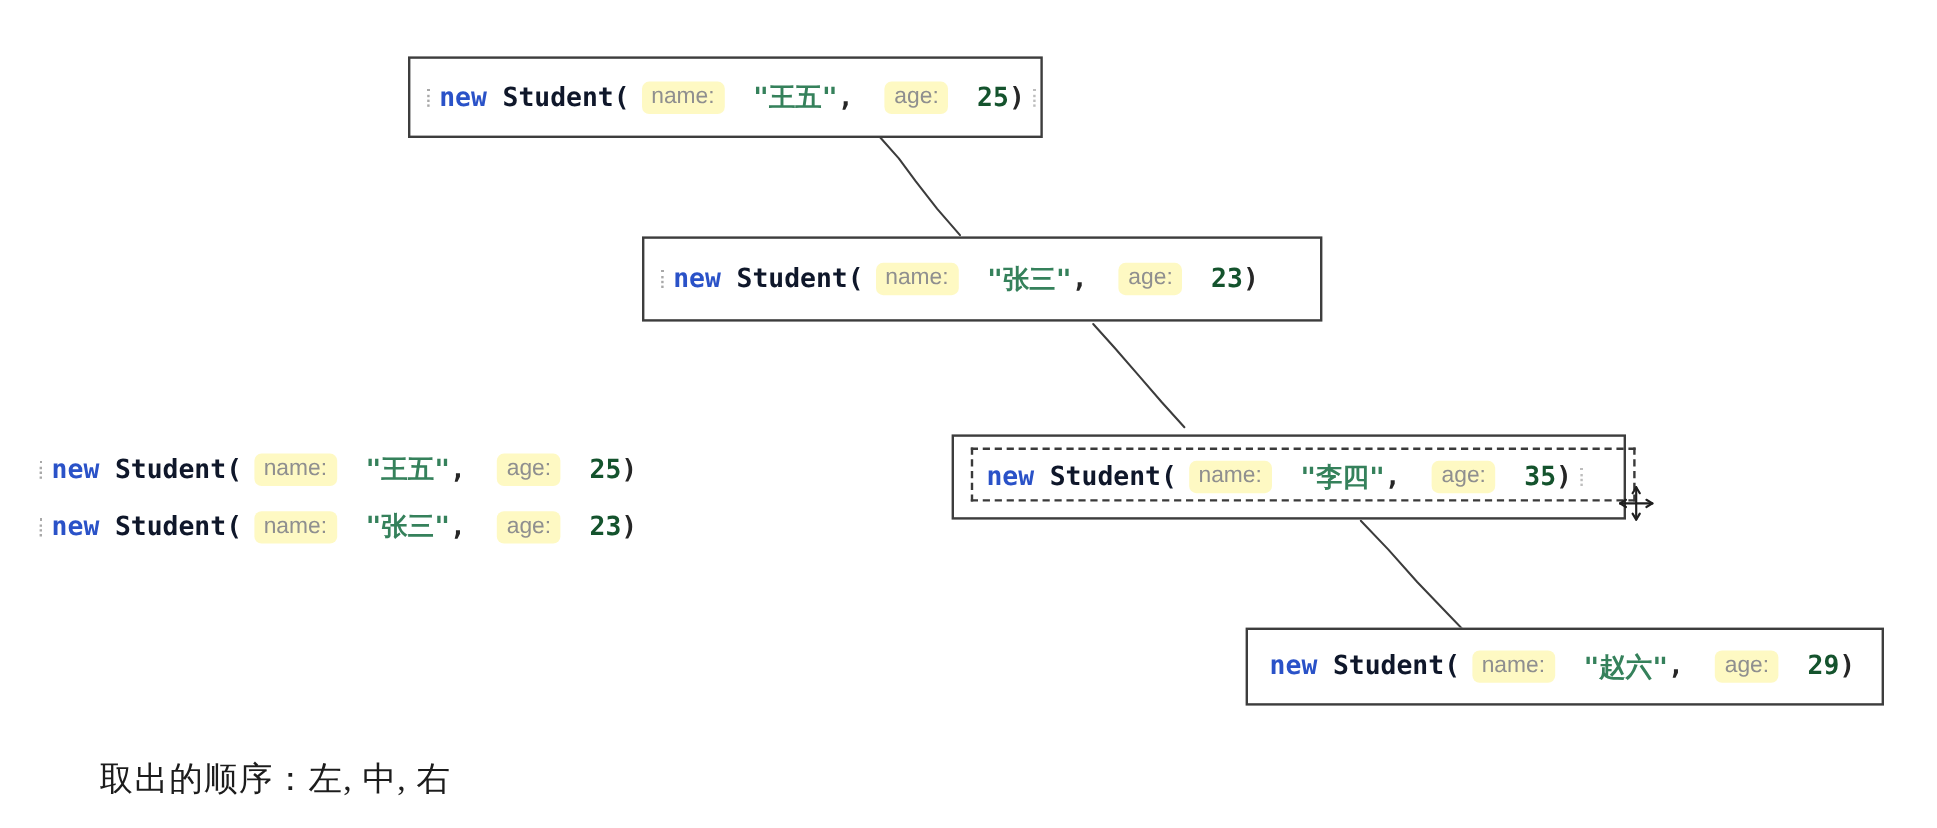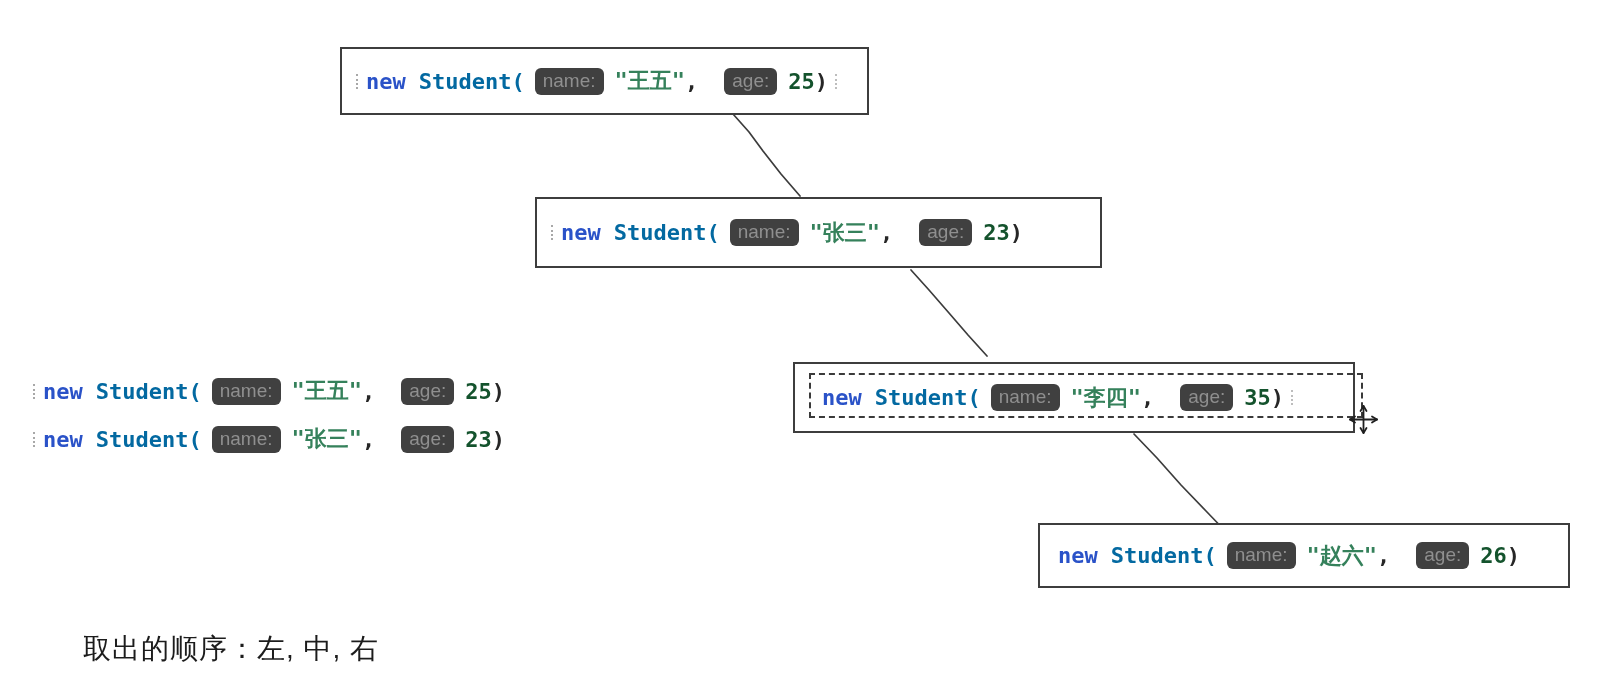--- a/index.html
+++ b/index.html
@@ -14,42 +14,42 @@
     display:flex; align-items:center; white-space:pre;
     font-family:"DejaVu Sans Mono","Liberation Mono",monospace;
     font-size:22px; font-weight:600; color:#2b2b2b;
   }
   .node-box {
     position:absolute; box-sizing:border-box;
     border:2px solid #3d3d3d; background:#ffffff;
     display:flex; align-items:center; padding-left:14px;
   }
   .kw     { color:#2a52c8; margin-right:13px; }
-  .callee { color:#0369a1; margin-right:10px; }
+  .callee { color:#0f172a; margin-right:10px; }
   .hint   {
     font-family:"Liberation Sans", sans-serif;
     font-size:19px; font-weight:400; color:#8f8f8f;
-    background:#404040; border-radius:6px;
-    padding:2px 8px 3px 8px; margin-right:11px;
+    background:#fef9c3; border-radius:6px;
+    padding:2px 8px 3px 8px; margin-right:24px;
   }
   .str    { color:#35815b; }
   .comma  { color:#262626; margin-right:26px; }
   .num    { color:#14532d; }
   .close  { color:#262626; }
   .caret-mark  { display:inline-block; width:0; height:15px; border-left:2px dotted #a8a8a8; margin-right:8px; }
   .caret-trail { display:inline-block; width:0; height:15px; border-left:2px dotted #bdbdbd; margin-left:7px; }
 
   .selection-rect {
     position:absolute; box-sizing:border-box;
     border:2px dashed #3a3a3a; background:transparent;
   }
   .free-line { position:absolute; }
   .caption {
     position:absolute; left:83px; top:630px;
-    font-family:Liberation Sans, sans-serif;
+    font-family:Liberation Serif, serif;
     font-size:28px; color:#1c1c1c; letter-spacing:1px;
   }
   .cursor-icon { position:absolute; left:1347px; top:403px; width:33px; height:33px; }
 </style>
 </head>
 <body>
 
 <div class="stage">
 
   <svg class="connectors" viewBox="0 0 1614 690" xmlns="http://www.w3.org/2000/svg">
@@ -113,21 +113,21 @@
   </svg>
 
   <div class="node-box" style="left:1038px; top:523px; width:532px; height:65px; padding-left:18px;">
     <div class="code-line">
       <span class="kw">new</span>
       <span class="callee">Student(</span>
       <span class="hint">name:</span>
       <span class="str">"赵六"</span>
       <span class="comma">,</span>
       <span class="hint">age:</span>
-      <span class="num">26</span>
+      <span class="num">29</span>
       <span class="close">)</span>
     </div>
   </div>
 
   <div class="free-line" style="left:33px; top:368px; height:46px; display:flex; align-items:center;">
     <div class="code-line">
       <span class="caret-mark"></span>
       <span class="kw">new</span>
       <span class="callee">Student(</span>
       <span class="hint">name:</span>

